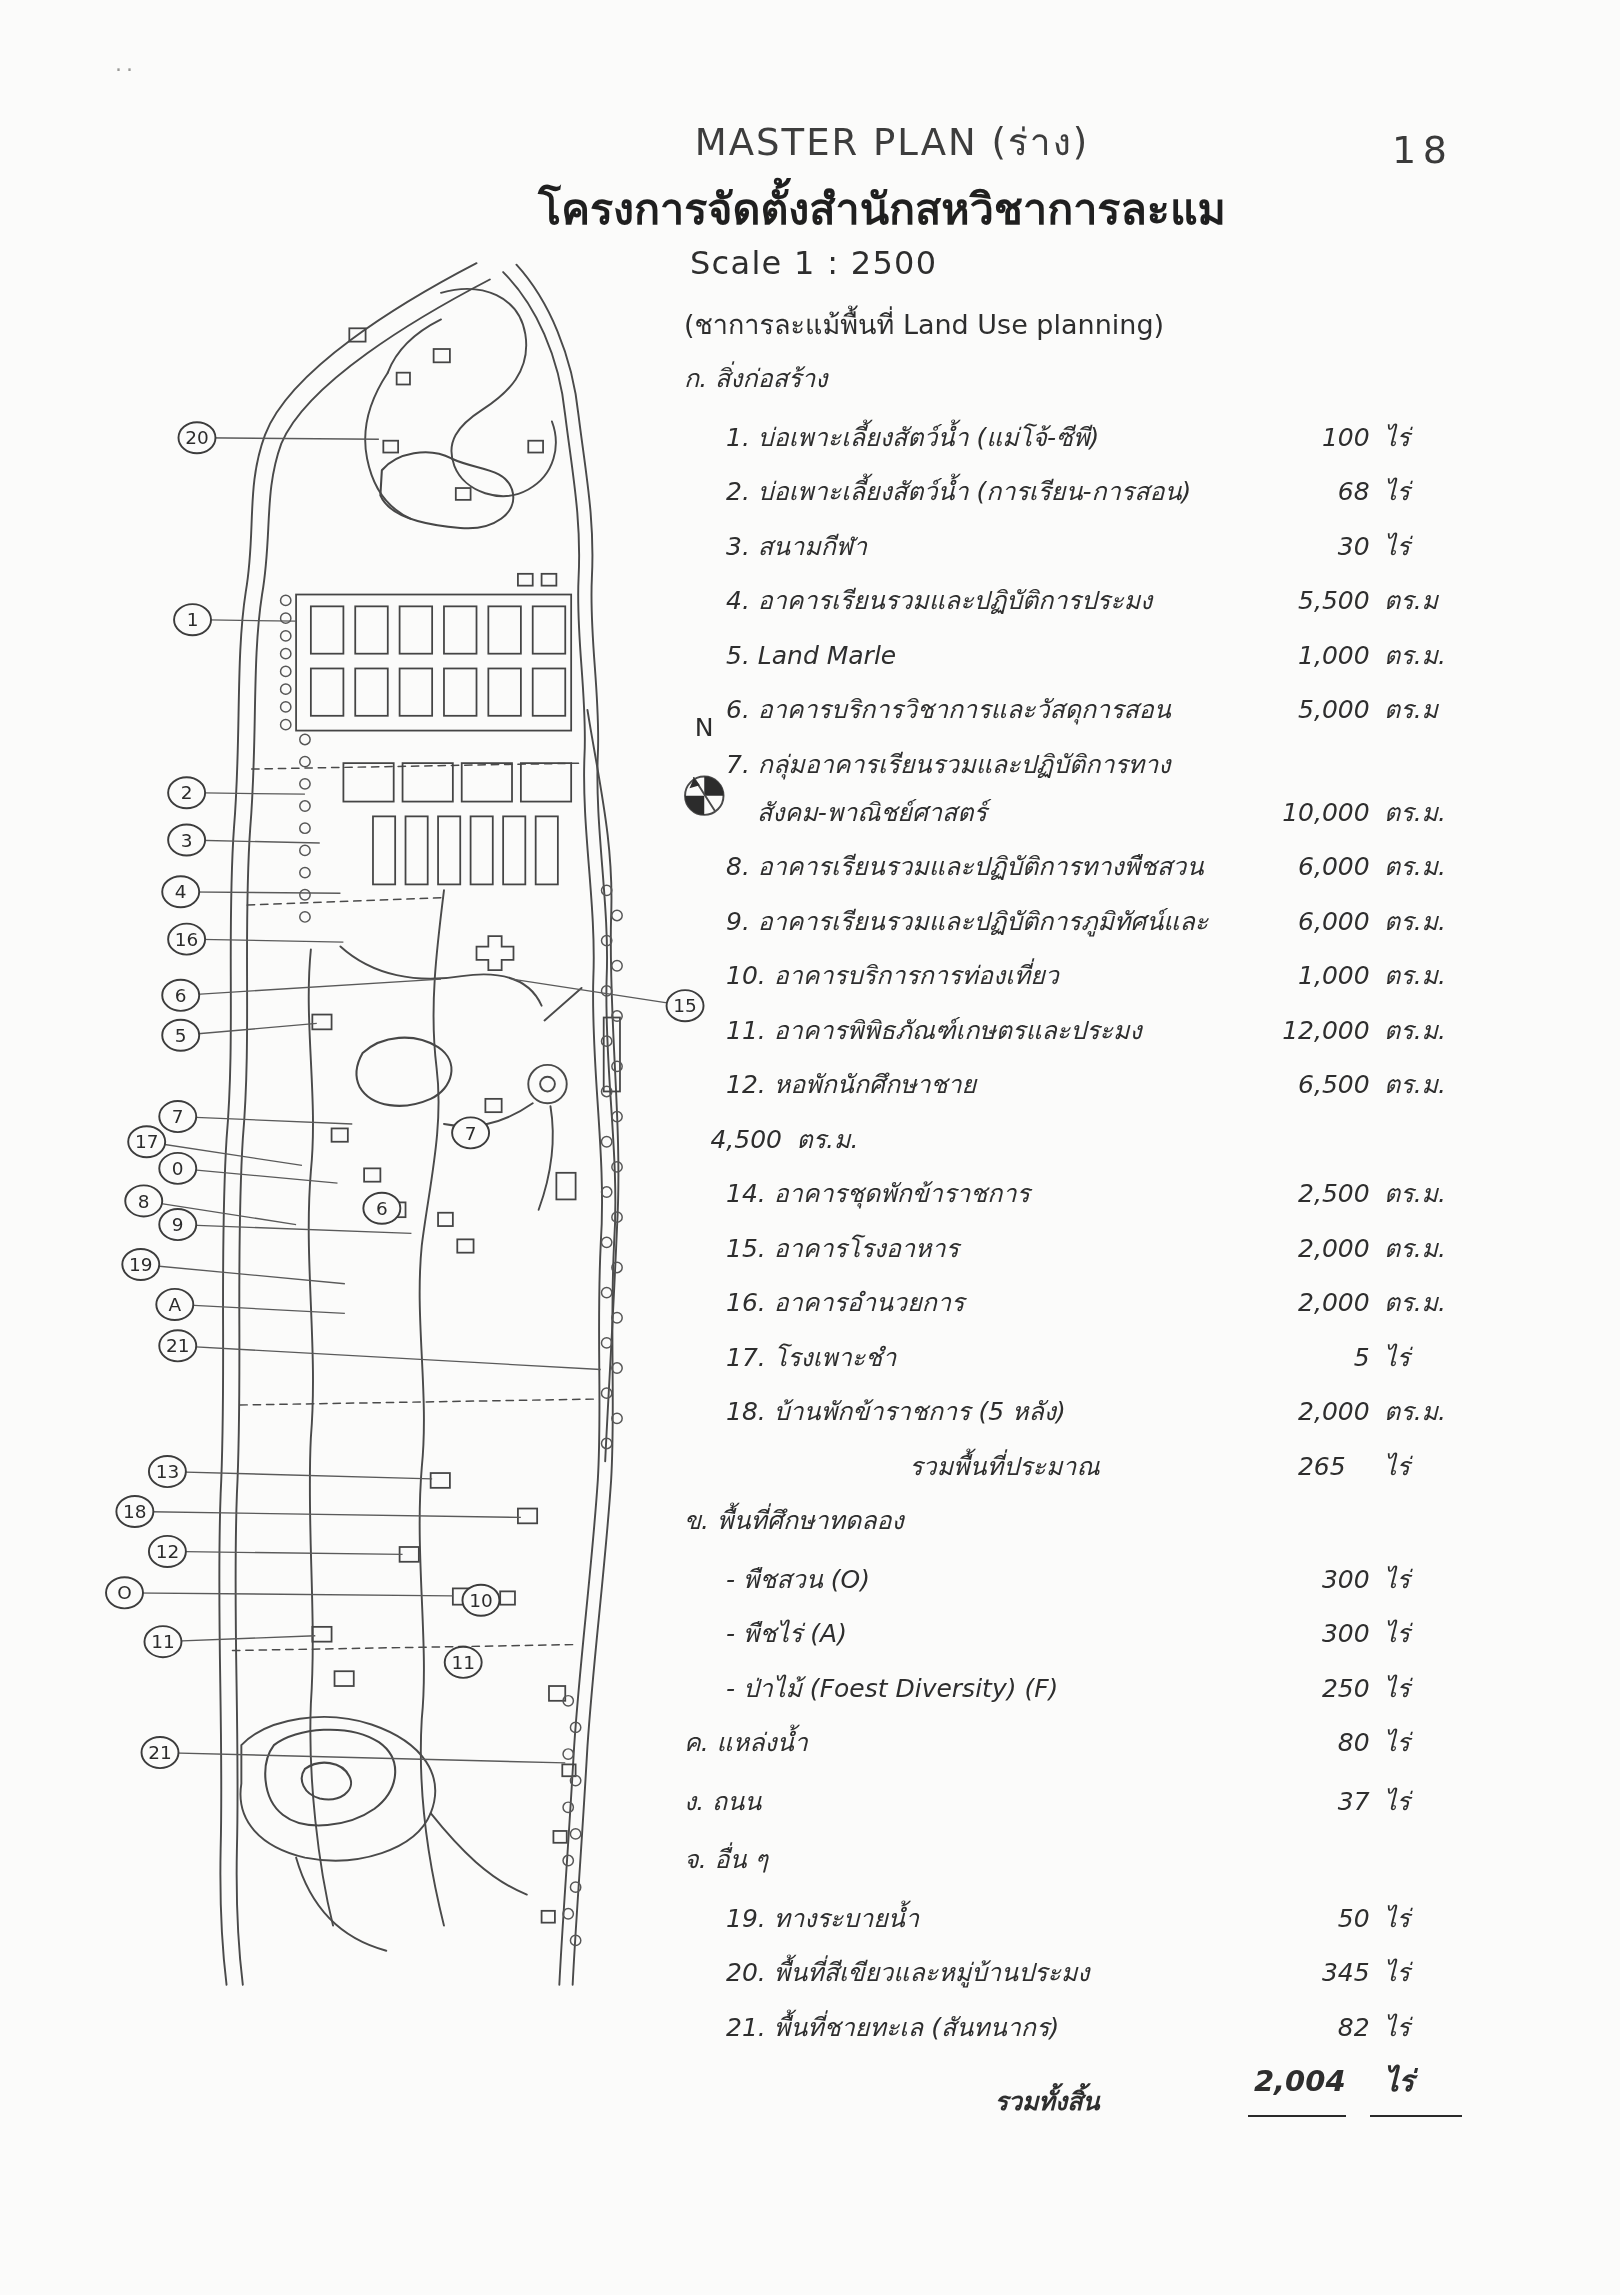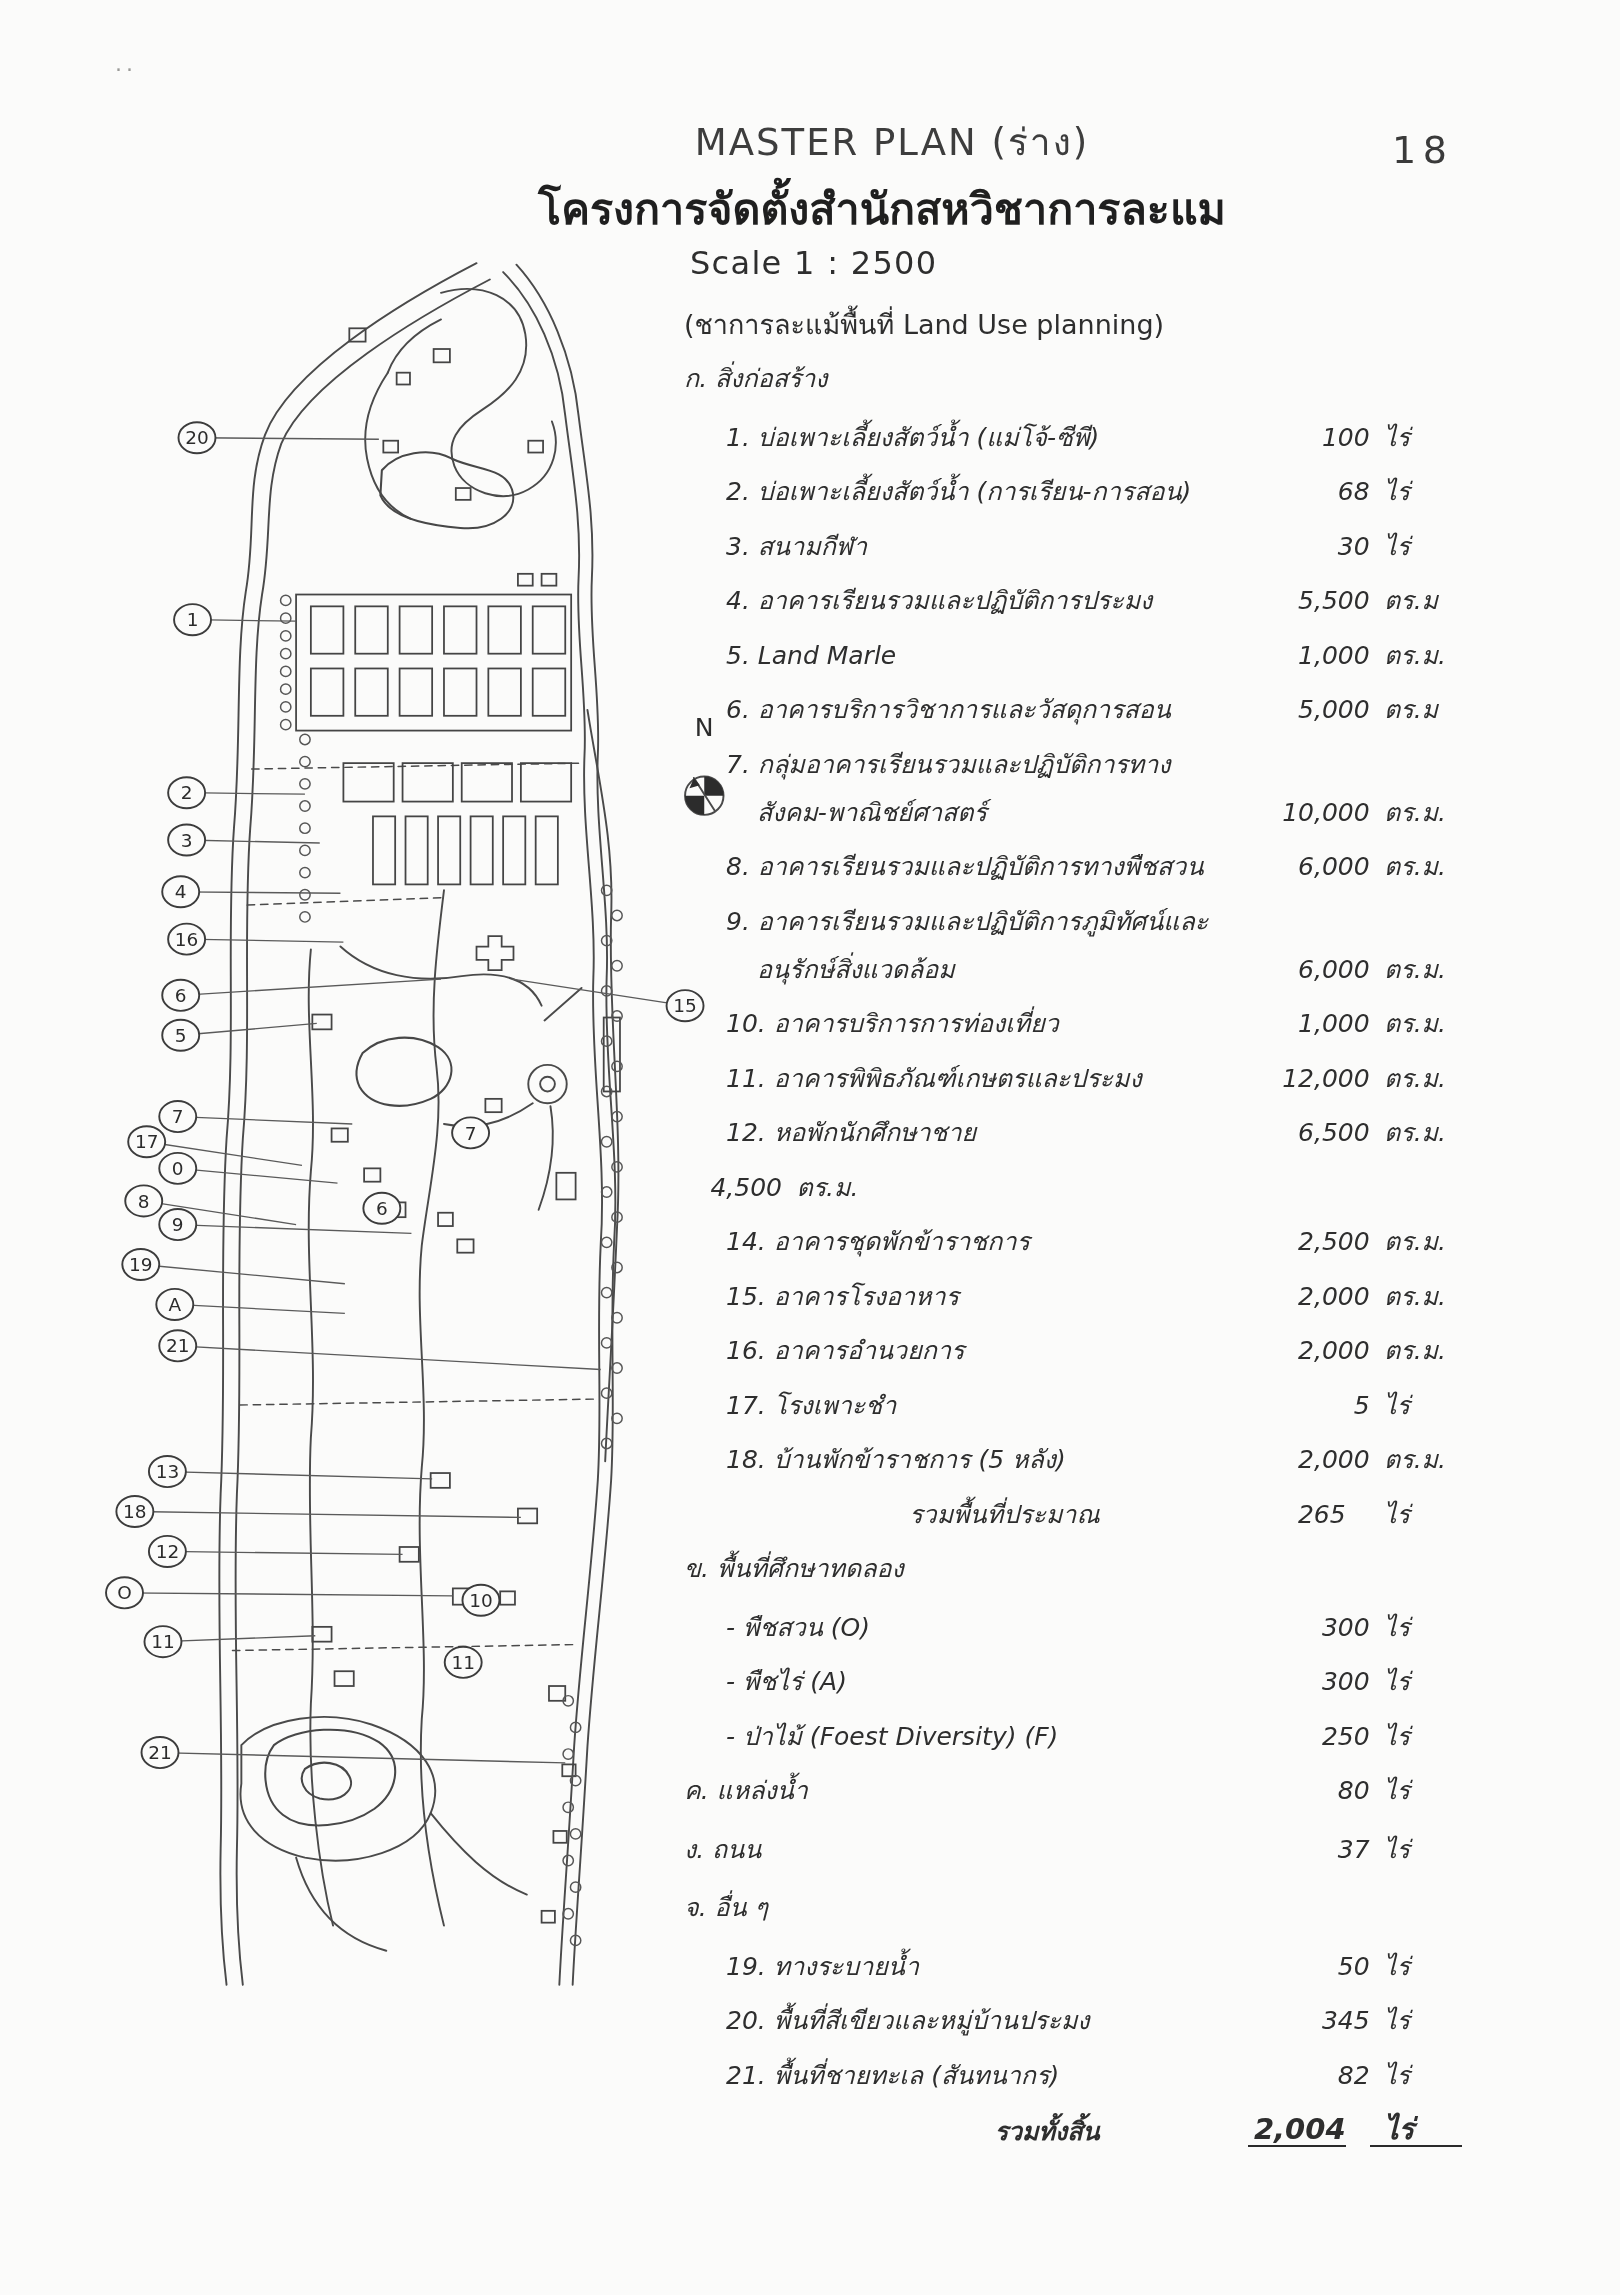--- a/index.html
+++ b/index.html
@@ -36,21 +36,21 @@
   .legend-row{display:flex; align-items:flex-end; margin-bottom:23.5px;}
   .lbl{flex:1; min-width:0; padding-left:42px;}
   .line1{white-space:nowrap;}
   .line2{display:block; padding-left:31px; margin-top:17px; white-space:nowrap;}
   .val{width:98px; text-align:right; white-space:nowrap;}
   .unit{width:78px; padding-left:14.4px; white-space:nowrap;}
   .sum-label{flex:1; text-align:right; padding-right:124px; white-space:nowrap;}
   .summary{margin-top:3.9px;gap:24px;}
   .emphasis .sum-label{font-weight:700; font-size:25px;}
   .emphasis .val,.emphasis .unit{
-    font-weight:700; font-size:29px; border-bottom:2px solid #2a2a2a; padding-bottom:0;
+    font-weight:700; font-size:29px; border-bottom:2px solid #2a2a2a; padding-bottom:18px;
   }
 
   svg.siteplan{position:absolute; left:89px; top:244px; width:636px; height:1760px;
     font-family:"DejaVu Sans","Liberation Sans",sans-serif;}
   .road{fill:none; stroke:#4a4a4a; stroke-width:1.3; stroke-linecap:round;}
   .dash{stroke-dasharray:5 4; stroke-width:1;}
   .pond{fill:none; stroke:#474747; stroke-width:1.4;}
   .bld{fill:none; stroke:#454545; stroke-width:1.2;}
   .tree{fill:none; stroke:#565656; stroke-width:1;}
   .marker-line{stroke:#5a5a5a; stroke-width:0.9;}
@@ -353,21 +353,21 @@
             <span class="lbl"><span class="line1">7. กลุ่มอาคารเรียนรวมและปฏิบัติการทาง</span><span class="line2">สังคม-พาณิชย์ศาสตร์</span></span>
             <span class="val">10,000</span>
             <span class="unit">ตร.ม.</span>
           </div>
           <div class="legend-row">
             <span class="lbl"><span class="line1">8. อาคารเรียนรวมและปฏิบัติการทางพืชสวน</span></span>
             <span class="val">6,000</span>
             <span class="unit">ตร.ม.</span>
           </div>
           <div class="legend-row">
-            <span class="lbl"><span class="line1">9. อาคารเรียนรวมและปฏิบัติการภูมิทัศน์และ</span><span class="line2">อนุรักษ์สิ่งแวดล้อม</span></span>
+            <span class="lbl"><span class="line1">9. อาคารเรียนรวมและปฏิบัติการภูมิทัศน์และ</span></span>
             <span class="val">6,000</span>
             <span class="unit">ตร.ม.</span>
           </div>
           <div class="legend-row">
             <span class="lbl"><span class="line1">10. อาคารบริการการท่องเที่ยว</span></span>
             <span class="val">1,000</span>
             <span class="unit">ตร.ม.</span>
           </div>
           <div class="legend-row">
             <span class="lbl"><span class="line1">11. อาคารพิพิธภัณฑ์เกษตรและประมง</span></span>

